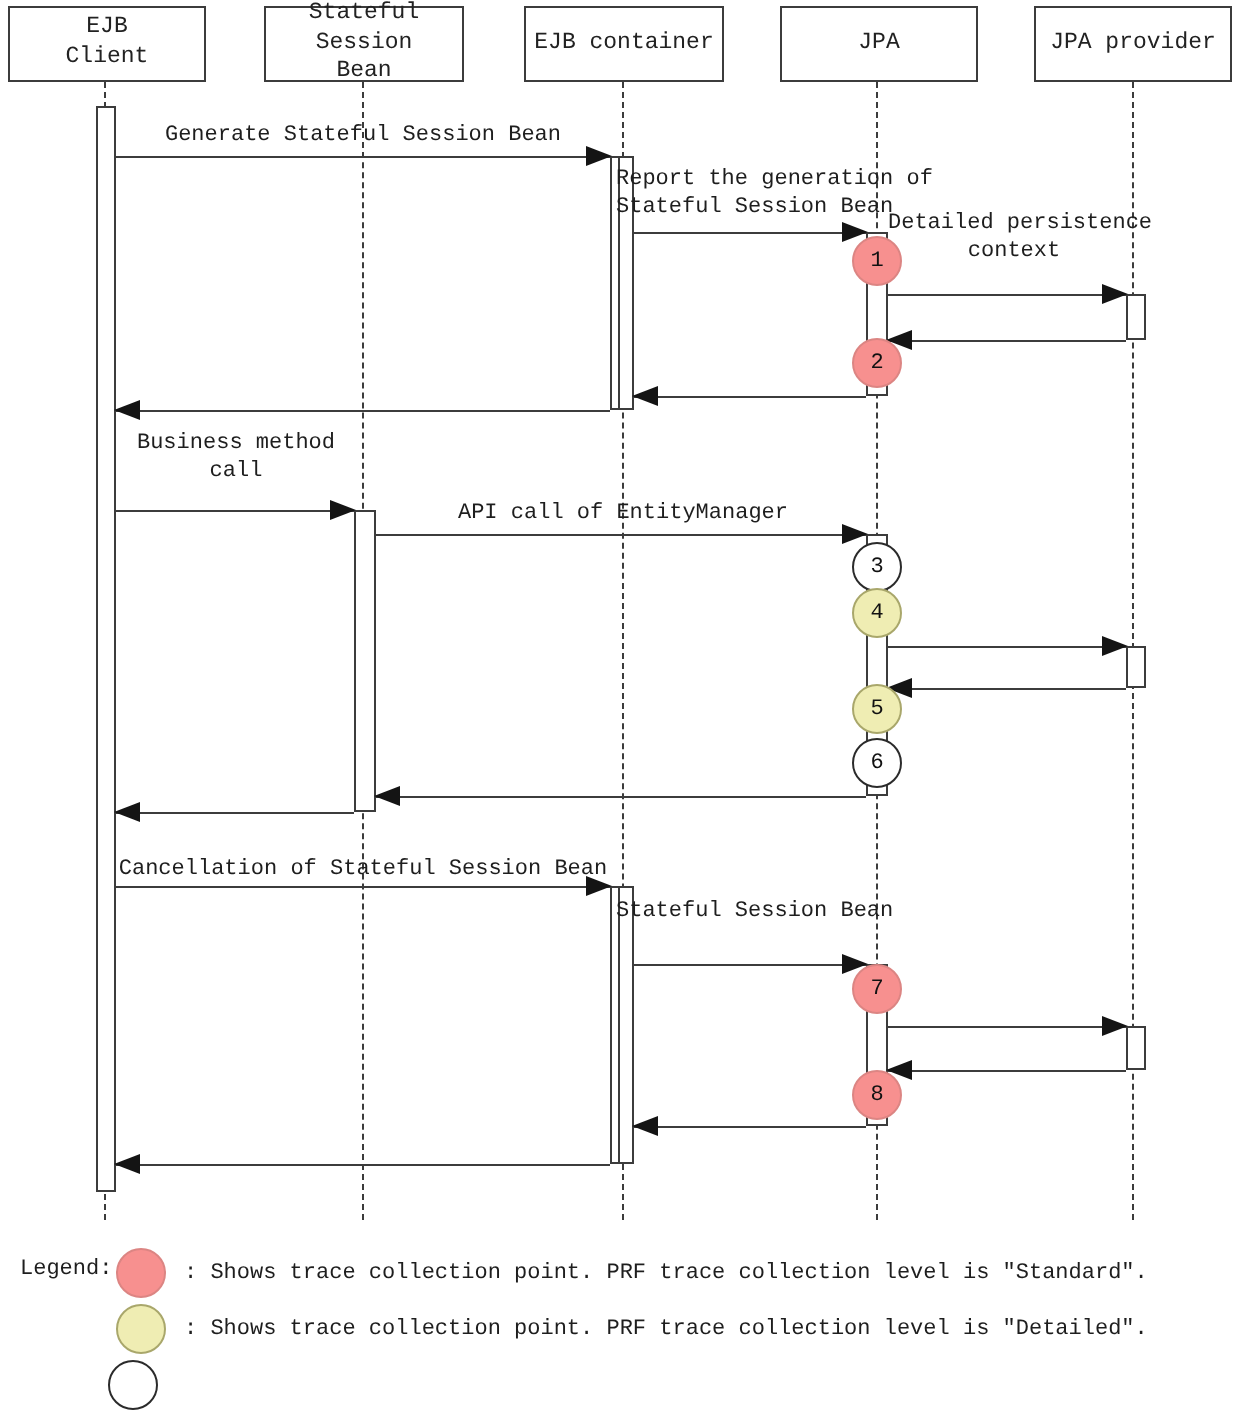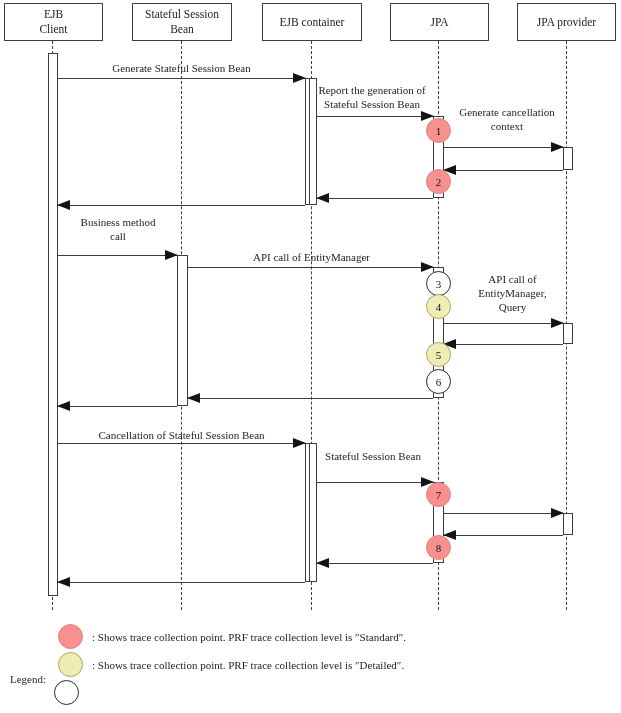--- a/index.html
+++ b/index.html
@@ -1,38 +1,38 @@
 <!DOCTYPE html>
 <html><head>
 <meta charset="utf-8">
 <style>
   html,body { margin:0; padding:0; background:#fff; }
   .canvas {
     position:relative; width:621px; height:713px; background:#ffffff;
-    font-family:Liberation Serif, serif; color:#222; overflow:hidden;
+    font-family:Liberation Mono, monospace; color:#222; overflow:hidden;
   }
   .lifeline { position:absolute; top:41px; height:569px; width:0; border-left:1.5px dashed #3c3c3c; }
   .actor {
     position:absolute; top:3px; height:38px; background:#fff; border:1.4px solid #3c3c3c;
     display:flex; flex-direction:column; align-items:center; justify-content:center;
     font-size:11.5px; line-height:1.3; text-align:center; box-sizing:border-box;
   }
   .bar { position:absolute; background:#fff; border:1.3px solid #3c3c3c; box-sizing:border-box; }
   .bar .inner { position:absolute; left:2.5px; top:-1px; bottom:-1px; width:0; border-left:1.3px solid #3c3c3c; }
   .msg { position:absolute; height:0; border-top:1.4px solid #3c3c3c; }
   .ah { position:absolute; width:0; height:0; border-top:5px solid transparent; border-bottom:5px solid transparent; top:-5.7px; }
   .ah.r { right:-1px; border-left:13px solid #141414; }
   .ah.l { left:-1px; border-right:13px solid #141414; }
   .lbl { position:absolute; font-size:11px; line-height:14px; text-align:center; white-space:nowrap; color:#1e1e1e; }
   .tp {
     position:absolute; width:25px; height:25px; border-radius:50%;
     border:1.2px solid #888; display:flex; align-items:center; justify-content:center;
     font-size:11px; color:#111; box-sizing:border-box;
   }
-  .legend-title { position:absolute; font-size:11px; color:#1e1e1e; white-space:nowrap;margin-top:44px; }
+  .legend-title { position:absolute; font-size:11px; color:#1e1e1e; white-space:nowrap; }
   .legend-text { position:absolute; font-size:11px; line-height:14px; white-space:nowrap; color:#1e1e1e; }
   .legend-text .cont { padding-left:5px; }
 </style>
 </head>
 <body>
 
 <div class="canvas">
 
   <div class="lifeline" style="left:52px"></div>
   <div class="lifeline" style="left:181px"></div>
@@ -129,34 +129,29 @@
     </div>
 
   <div class="lbl" style="left:58px;top:61px;width:247px">
     <div>Generate Stateful Session Bean</div>
   </div>
   <div class="lbl" style="left:308px;top:83px;width:128px">
     <div>Report the generation of</div>
     <div>Stateful Session Bean</div>
   </div>
   <div class="lbl" style="left:444px;top:105px;width:126px">
-    <div>Generate cancellation</div>
+    <div>Detailed persistence</div>
     <div>context</div>
   </div>
   <div class="lbl" style="left:62px;top:215px;width:112px">
     <div>Business method</div>
     <div>call</div>
   </div>
   <div class="lbl" style="left:190px;top:250px;width:243px">
     <div>API call of EntityManager</div>
-  </div>
-  <div class="lbl" style="left:450px;top:272px;width:125px">
-    <div>API call of</div>
-    <div>EntityManager,</div>
-    <div>Query</div>
   </div>
   <div class="lbl" style="left:58px;top:428px;width:247px">
     <div>Cancellation of Stateful Session Bean</div>
   </div>
   <div class="lbl" style="left:308px;top:449px;width:130px">
     <div>Stateful Session Bean</div>
   </div>
 
   <div class="tp" style="left: 426px; top: 118px; background: rgb(247, 144, 143); border-color: rgb(220, 133, 131);">
       <span>1</span>

